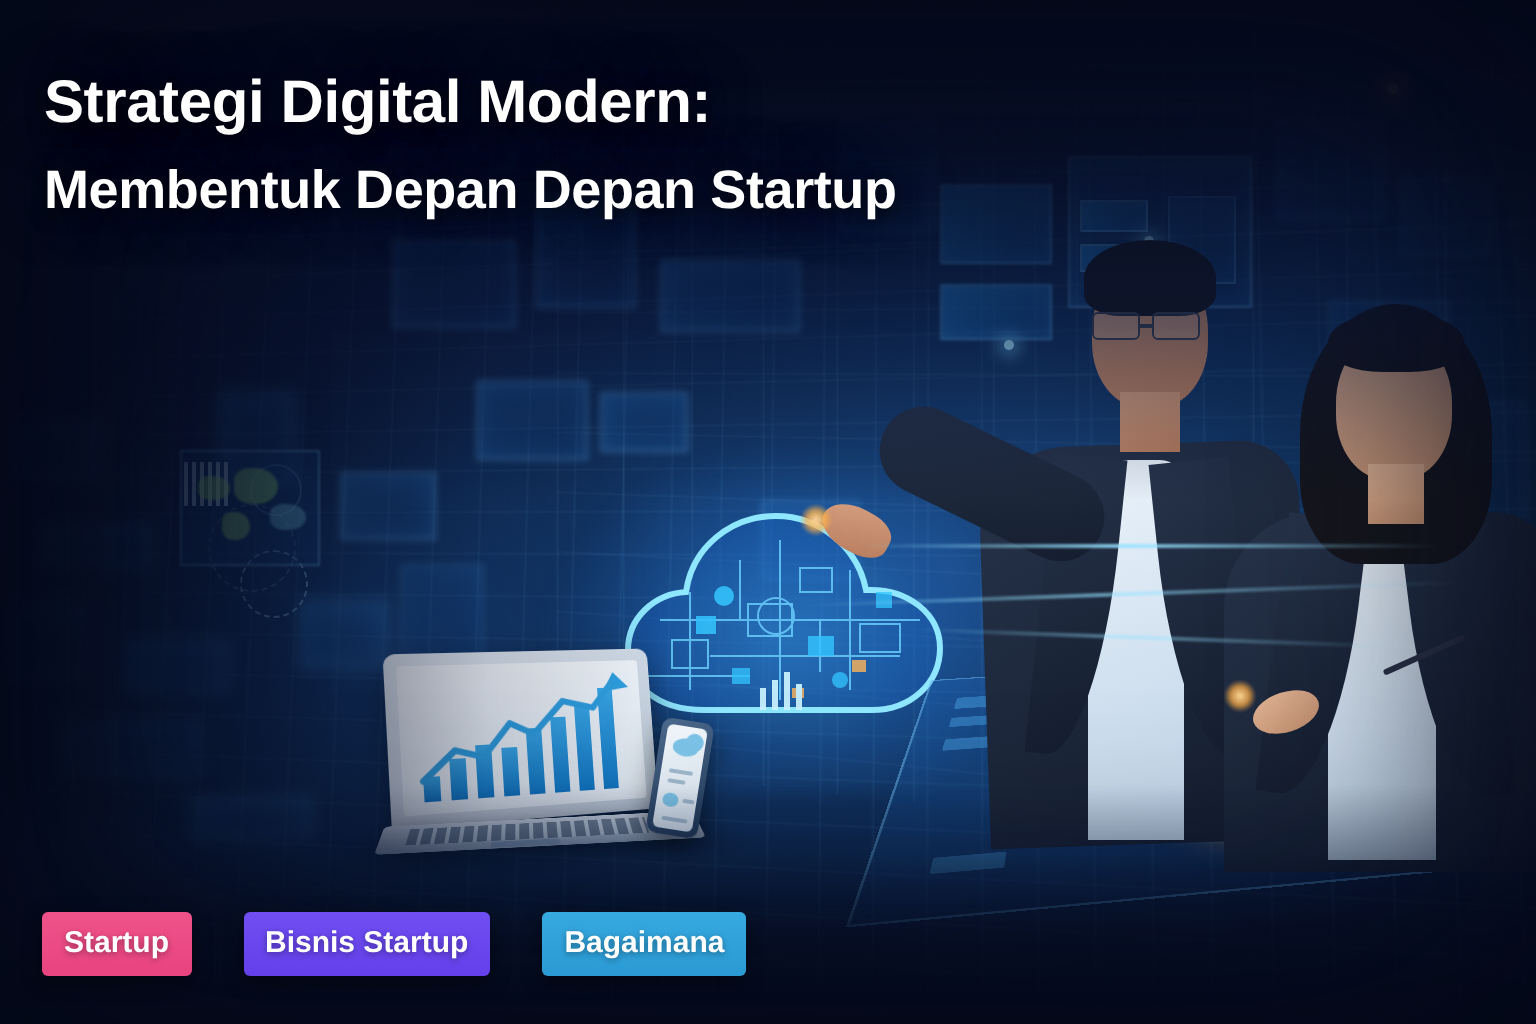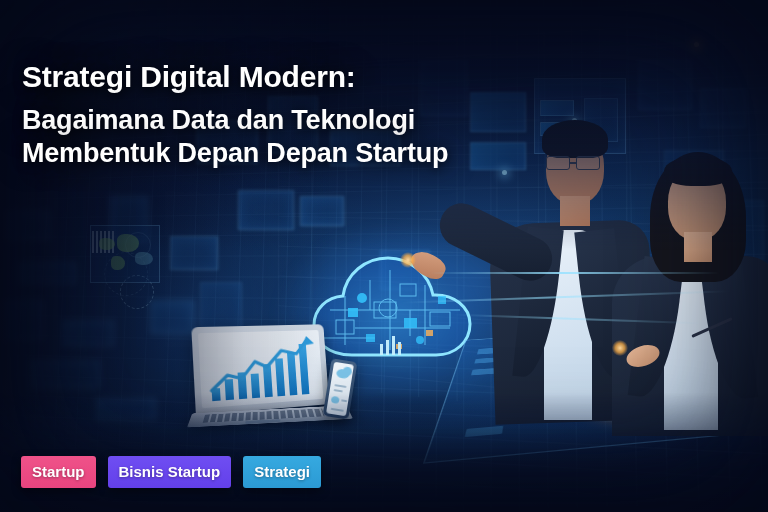--- a/index.html
+++ b/index.html
@@ -172,29 +172,29 @@
     position:absolute; left:0; bottom:0; width:100%; height:120px;
     background: linear-gradient(0deg, rgba(6,11,30,0.96) 0%, rgba(7,14,36,0.78) 36%, rgba(8,18,46,0.28) 72%, rgba(9,22,54,0) 100%);
   }
   .vignette {
     position:absolute; inset:0;
     box-shadow: inset 0 0 110px 34px rgba(4,8,22,0.8);
     pointer-events:none;
   }
 
   
-  .title-block { position:absolute; left:22px; top:60px; width:500px; }
+  .title-block { position:absolute; left:22px; top:35px; width:500px; }
   .t-line { color:#ffffff; font-weight:bold; letter-spacing:-0.2px;
     text-shadow: 0 2px 10px rgba(0,0,0,0.75), 0 0 28px rgba(5,12,32,0.9); }
   .t1 { font-size:30px; line-height:34px; margin-bottom:10px; }
   .t2 { font-size:27px; line-height:33px; }
   .t3 { font-size:27px; line-height:33px; }
 
   
-  .tags { position:absolute; left:21px; bottom:24px; display:flex; gap:12px; align-items:center;margin-top:34px; }
+  .tags { position:absolute; left:21px; bottom:24px; display:flex; gap:26px; align-items:center;margin-top:34px; }
   .tag {
     color:#ffffff; font-size:15px; font-weight:bold; line-height:1;
     padding:8px 11px 9px 11px; border-radius:3px;
     text-shadow: 0 1px 3px rgba(0,0,0,0.35);
     box-shadow: 0 3px 10px rgba(0,0,0,0.45);
     white-space:nowrap;
   }
 </style>
 </head>
 <body>
@@ -410,23 +410,22 @@
     <div class="light-streak" style="left:452px; top:318px; width:250px; transform:rotate(2deg); opacity:.55;"></div>
 
     <div class="top-shade"></div>
     <div class="left-shade"></div>
     <div class="bottom-shade"></div>
     <div class="vignette"></div>
   </div>
 
   <div class="title-block">
     <div class="t-line t1">Strategi Digital Modern:</div>
-    <div class="t-line t2">Bagaimana Data dan Teknologi</div>
     <div class="t-line t3">Membentuk Depan Depan Startup</div>
   </div>
 
   <div class="tags">
     <span class="tag" style="background: linear-gradient(rgb(239, 82, 137), rgb(232, 68, 127));">Startup</span>
     <span class="tag" style="background: linear-gradient(rgb(111, 78, 242), rgb(99, 64, 234));">Bisnis Startup</span>
-    <span class="tag" style="background: linear-gradient(rgb(54, 169, 224), rgb(43, 154, 212));">Strategi</span>
+    <span class="tag" style="background: linear-gradient(rgb(54, 169, 224), rgb(43, 154, 212));">Bagaimana</span>
   </div>
 
 </div>
 
 </body></html>

